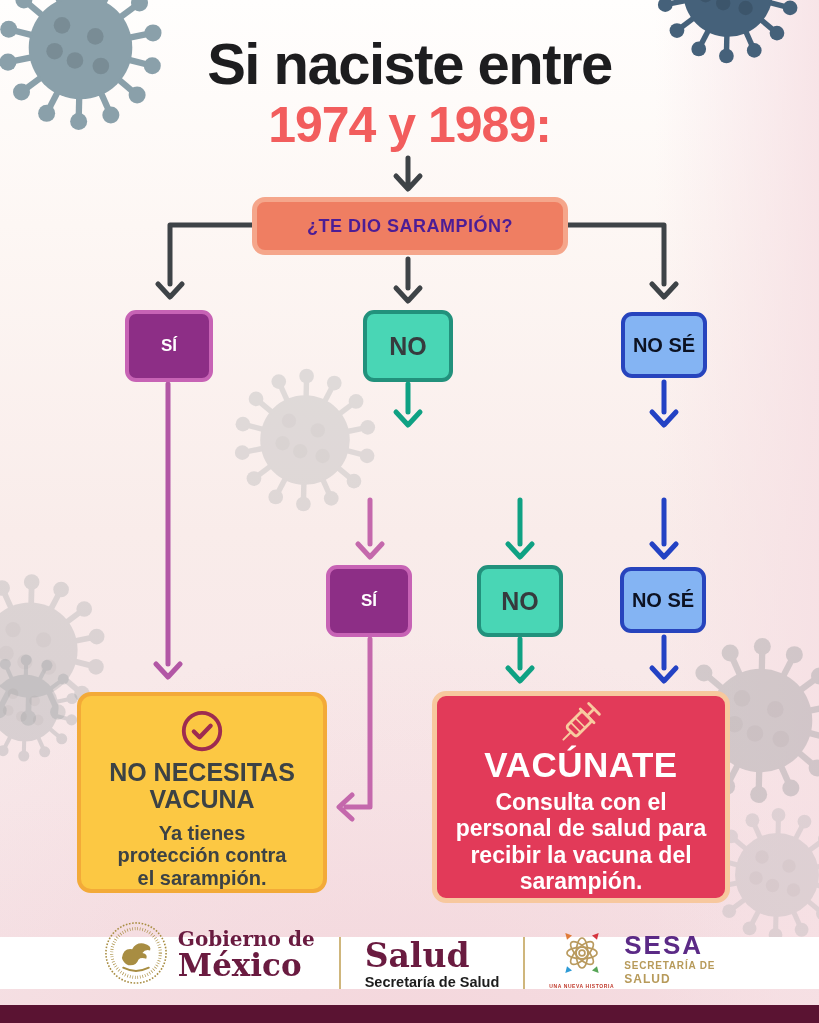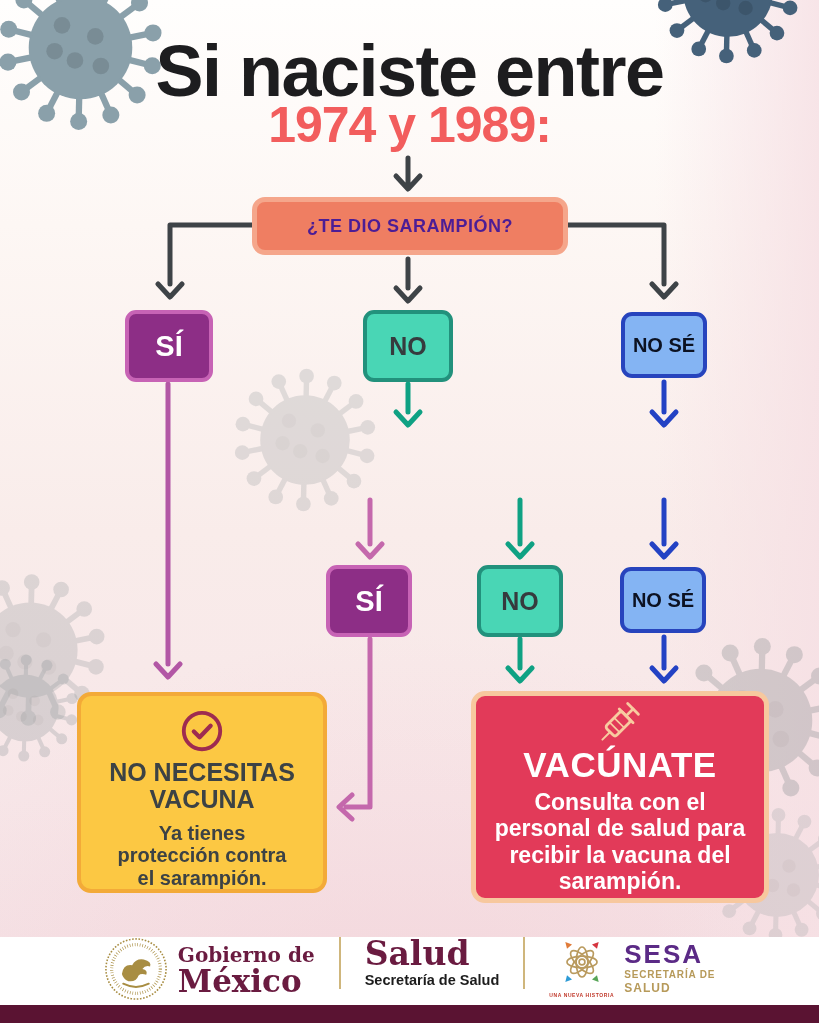--- a/index.html
+++ b/index.html
@@ -8,63 +8,63 @@
     position:relative; width:819px; height:1023px; overflow:hidden;
     background:
       linear-gradient(90deg, rgba(250,233,233,0) 80%, rgba(246,224,228,0.85) 100%),
       radial-gradient(120% 80% at 50% 110%, rgba(243,204,212,0.6), rgba(243,204,212,0) 60%),
       linear-gradient(180deg, #fffefd 0%, #fdf7f4 22%, #f9ecea 52%, #f7e6e8 78%, #f5e2e5 92%);
   }
   .virus{position:absolute; pointer-events:none;}
   
   .title1{
     position:absolute; left:0; top:30px; width:819px; text-align:center;
-    font-size:72px; font-weight:800; letter-spacing:-1.5px; color:#1d1d1f;
+    font-size:58px; font-weight:800; letter-spacing:-1.5px; color:#1d1d1f;
   }
   .title2{
     position:absolute; left:0; top:96px; width:819px; text-align:center;
     font-size:50px; font-weight:800; letter-spacing:-1px; color:var(--title-accent);
   }
   
   #connectors{position:absolute; left:0; top:0; width:819px; height:1023px;}
   #connectors path{fill:none; stroke-width:5; stroke-linecap:round; stroke-linejoin:round;}
   
   .node{
     position:absolute; box-sizing:border-box; display:flex; align-items:center; justify-content:center;
     border-radius:11px; font-weight:800; text-align:center;
   }
   .q-box{background:var(--q-box-fill); border:5px solid var(--q-box-border); color:#4c1d95;
          border-radius:13px; font-size:18px; letter-spacing:0.5px;}
   .q2-box{background:var(--q2-fill); border:5px solid var(--q2-border); color:#ffffff;
          border-radius:13px; font-size:28px; letter-spacing:0.5px;}
-  .purple-box{background:var(--purple-fill); border:4px solid var(--purple-border); color:#ffffff; font-size:29px;}
+  .purple-box{background:var(--purple-fill); border:4px solid var(--purple-border); color:#ffffff; font-size:17px;}
   .teal-box{background:var(--teal-fill); border:4px solid var(--teal-border); color:#363b3e; font-size:25px;}
   .blue-box{background:var(--blue-fill); border:4px solid var(--blue-border); color:#0c1222; font-size:20px;}
   
   .outcome{
     position:absolute; box-sizing:border-box; border-radius:14px; text-align:center;
     display:flex; flex-direction:column; align-items:center;
   }
   .yellow-box{
     left:77px; top:692px; width:250px; height:201px;
     background:var(--yellow-fill); border:4px solid var(--yellow-border); padding:12px 28px;
   }
   .yellow-box .o-title{color:#3c4245; font-weight:800; font-size:25px; line-height:1.08; margin-top:5px;}
   .yellow-box .o-body{color:#3c4245; font-weight:700; font-size:20px; line-height:1.12; margin-top:9px;}
   .red-box{
-    left:471px; top:691px; width:298px; height:212px;
+    left:432px; top:691px; width:298px; height:212px;
     background:var(--red-fill); border:5px solid var(--red-border); padding:4px 12px;
   }
   .red-box .o-title{color:#ffffff; font-weight:800; font-size:35px; letter-spacing:0.5px; margin-top:2px;}
   .red-box .o-body{color:#ffffff; font-weight:700; font-size:23px; line-height:1.14; margin-top:4px;}
   .icon-wrap{height:48px; display:flex; align-items:center; justify-content:center;}
   
   #footer{
-    position:absolute; left:0; top:937px; width:819px; height:68px; background:#ffffff;
-    display:flex; align-items:flex-start; justify-content:center; gap:24px;
+    position:absolute; left:0; top:937px; width:819px; height:52px; background:#ffffff;
+    display:flex; align-items:flex-end; justify-content:center; gap:24px;
   }
   #bottom-bar{position:absolute; left:0; top:1005px; width:819px; height:18px; background:var(--maroon);}
   .logo-group{display:flex; align-items:center; gap:10px;}
   .serif{font-family:"DejaVu Serif","Liberation Serif",serif;}
   .gob-text{color:var(--gov-maroon); line-height:0.95; text-align:left;}
   .gob-line1{font-size:20px; font-weight:700;}
   .gob-line2{font-size:31px; font-weight:700; margin-top:2px;}
   .logo-divider{width:2px; height:52px; background:#cfb67c;}
   .salud-text{text-align:left; line-height:1;}
   .salud-title{color:var(--gov-maroon); font-size:33px; font-weight:700;}

